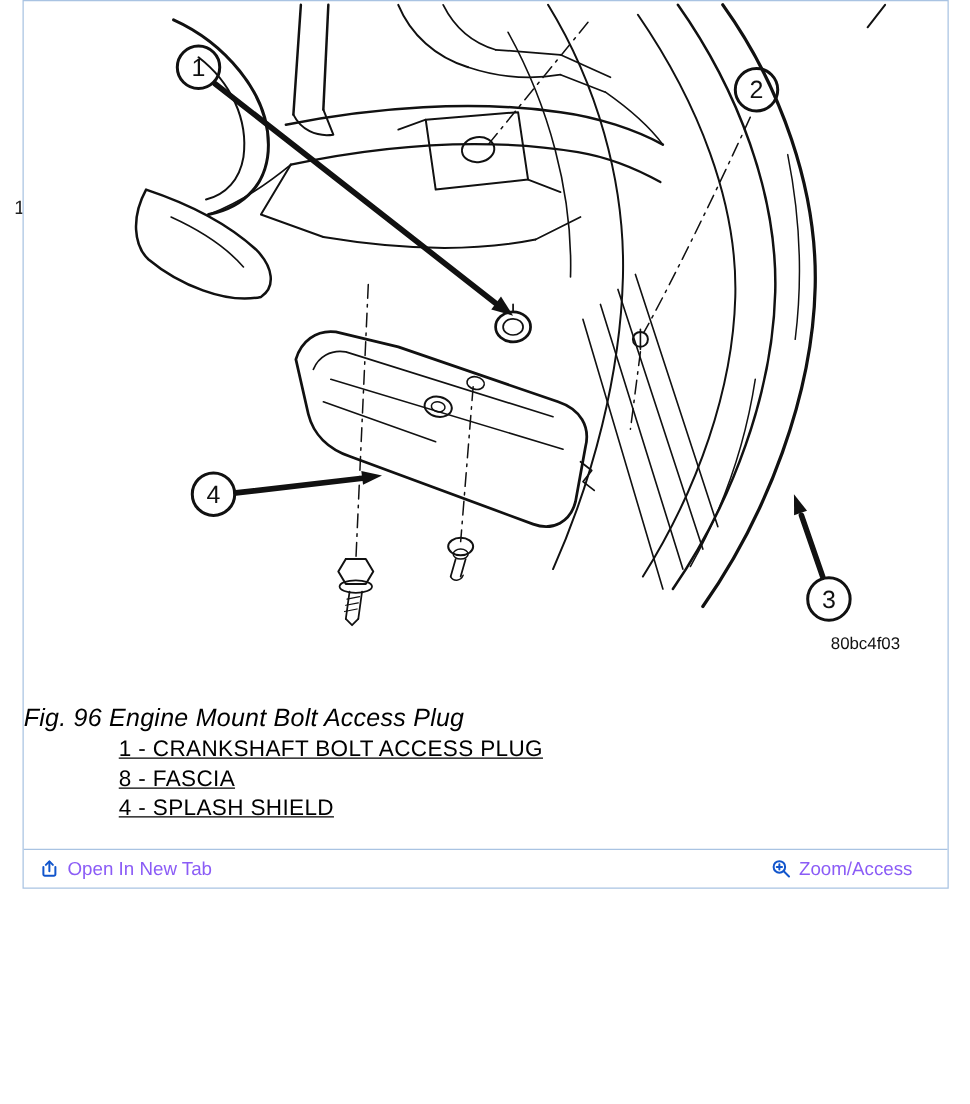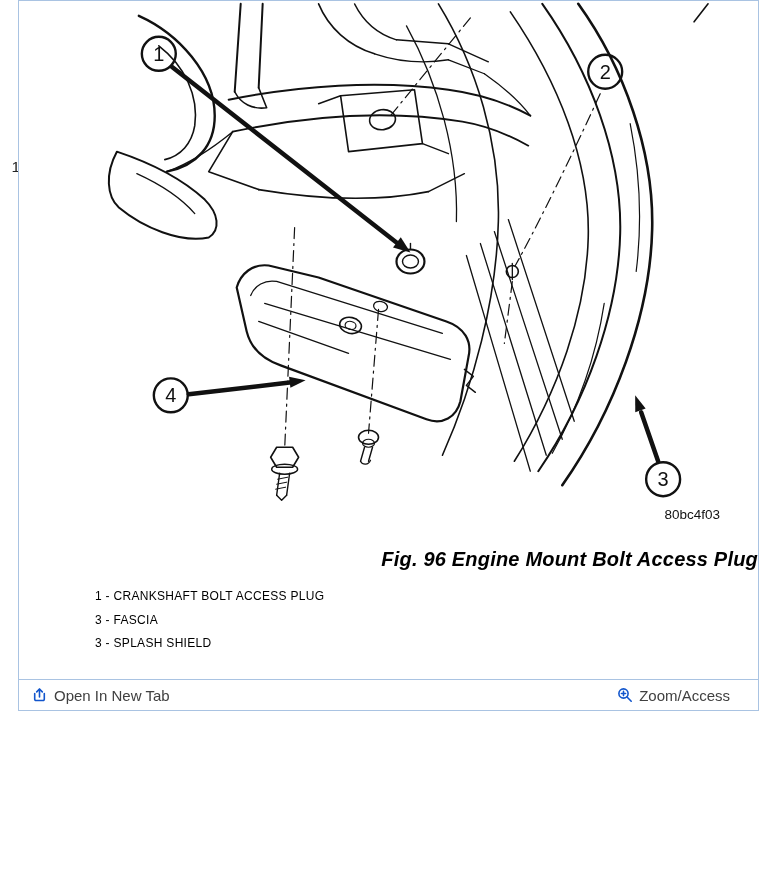--- a/index.html
+++ b/index.html
@@ -25,43 +25,44 @@
     fill:none; stroke:#111; stroke-linecap:round; stroke-linejoin:round;
   }
   svg.drawing text {
     font-family:"Liberation Sans", sans-serif;
     fill:#111; stroke:none;
   }
   .callout-num { font-size:20px; }
   .drawing-code { font-size:13.5px; }
 
   .caption {
-    text-align:right;
-    font-size:20px; font-weight:bold; font-style:italic;
+    text-align:left;
+    font-size:20px; font-weight:normal; font-style:italic;
     letter-spacing:0.2px;
-    margin-top:12px;
+    margin-top:28px;
   }
   .legend {
     list-style:none;
-    margin:14px 0 0 76px;
-    font-size:12px;
+    margin:1px 0 0 76px;
+    font-size:18px;
     letter-spacing:0.3px;
+    text-decoration:underline;
   }
   .legend li { line-height:23.5px; }
 
   .toolbar {
     margin-top:auto;
     border-top:1px solid #a9c3e2;
     height:31px; flex:none;
     display:flex; align-items:center; justify-content:space-between;
     padding:0 28px 0 12px;
   }
   .tool-link {
     display:inline-flex; align-items:center; gap:6px;
-    color:#404040; font-size:15px; text-decoration:none; cursor:pointer;
+    color:#8b5cf6; font-size:15px; text-decoration:none; cursor:pointer;
   }
   .tool-link svg { display:block; }
   .tool-link svg * { stroke:#1155CC; fill:none; stroke-width:1.6; stroke-linecap:round; stroke-linejoin:round; }
 
   
   .steps { margin-top:50px; }
   .step { display:flex; font-size:15.5px; color:#222; line-height:26px; }
   .step .num { width:40px; padding-right:7px; text-align:right; flex:none; }
   .step .txt { flex:1; }
 </style>
@@ -195,22 +196,22 @@
         </g>
 
         <text class="drawing-code" x="702" y="516" text-anchor="end">80bc4f03</text>
       </svg>
     </div>
 
     <div class="caption">Fig. 96 Engine Mount Bolt Access Plug</div>
 
     <ul class="legend">
       <li>1 - CRANKSHAFT BOLT ACCESS PLUG</li>
-      <li>3 - FASCIA</li>
-      <li>3 - SPLASH SHIELD</li>
+      <li>8 - FASCIA</li>
+      <li>4 - SPLASH SHIELD</li>
     </ul>
 
     <div class="toolbar">
       <a class="tool-link">
         <span>
           <svg width="17" height="16" viewBox="0 0 16 16">
             <path d="M3.2 6.5 v5.8 a1.2 1.2 0 0 0 1.2 1.2 h7.2 a1.2 1.2 0 0 0 1.2 -1.2 v-5.8"></path>
             <path d="M8 10 V2.4"></path>
             <path d="M5.2 4.9 L8 2.1 L10.8 4.9"></path>
           </svg>

